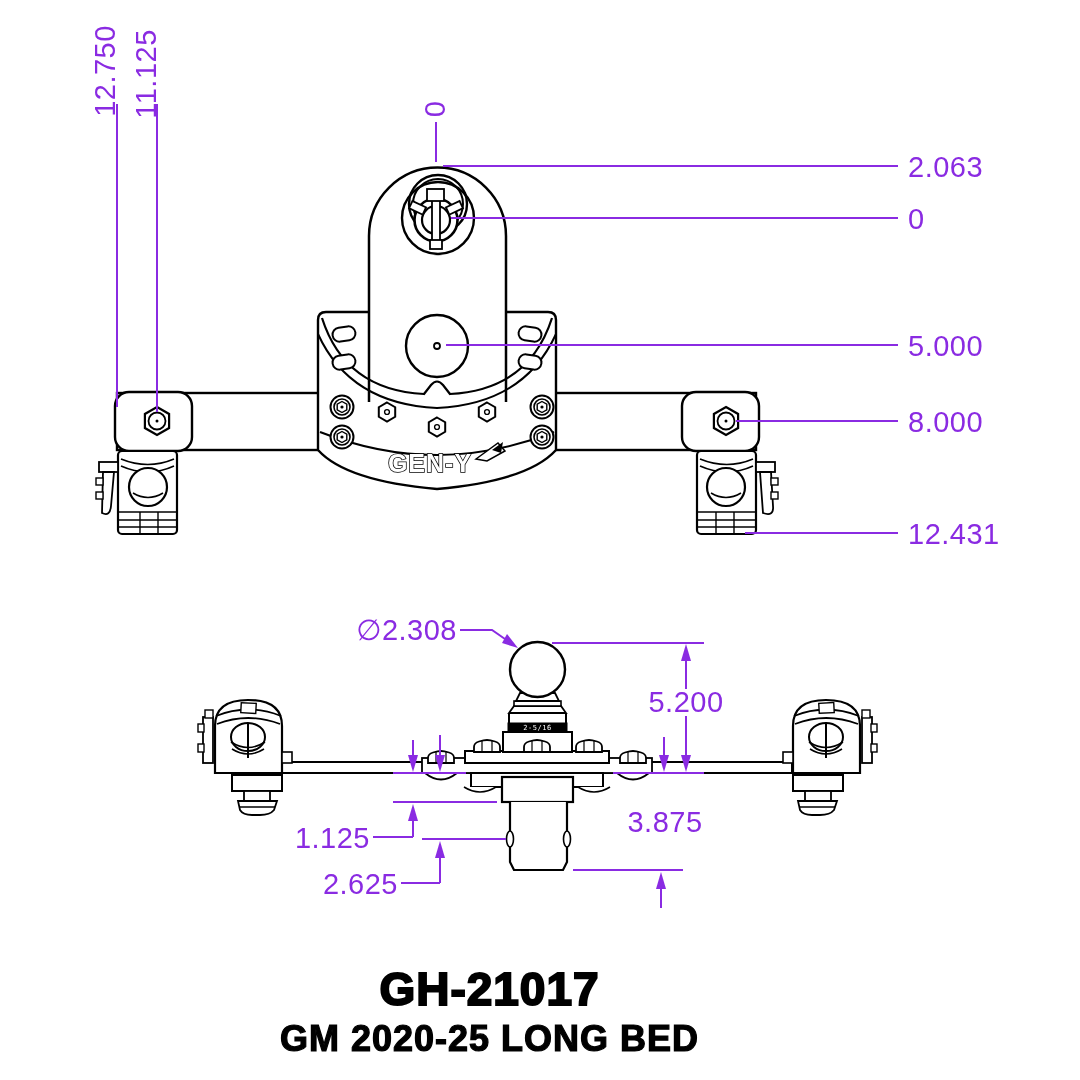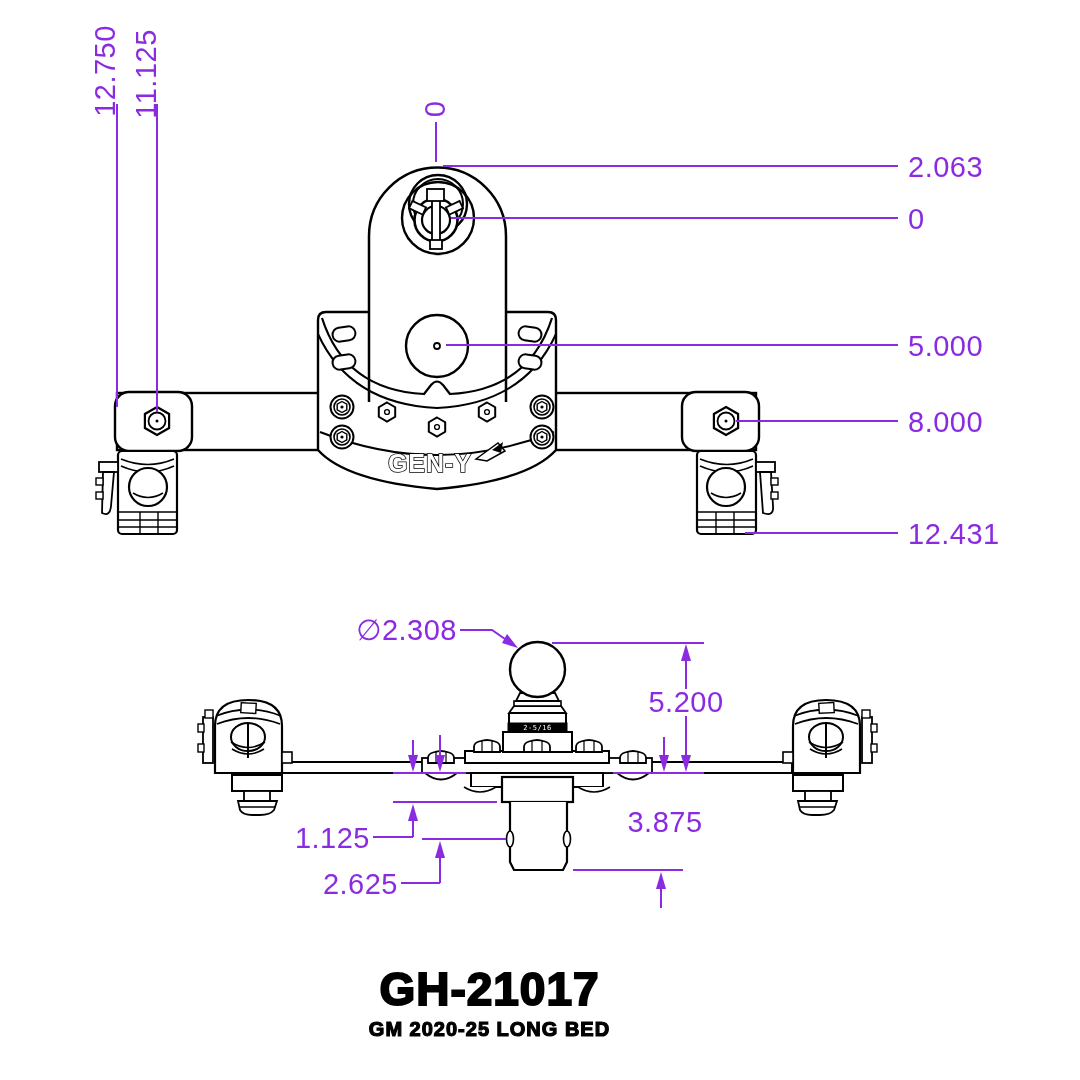--- a/index.html
+++ b/index.html
@@ -6,21 +6,21 @@
   #stage{position:relative;width:1080px;height:1080px;background:#fff;overflow:hidden;
          font-family:"Liberation Sans",sans-serif;}
   svg{position:absolute;left:0;top:0;}
   .dimtext{fill:#8A2BE2;font-family:"Liberation Sans",sans-serif;font-size:29px;letter-spacing:0.5px;}
   .blk{stroke:#000;fill:#fff;}
   .blk-n{stroke:#000;fill:none;}
   .pur{stroke:#8A2BE2;fill:none;stroke-width:2;}
   .purf{fill:#8A2BE2;stroke:none;}
   #title-block{position:absolute;left:0;top:962px;width:979px;text-align:center;color:#000;}
   #title-model{font-size:46px;font-weight:bold;letter-spacing:1px;-webkit-text-stroke:2px #000;}
-  #title-sub{font-size:20px;font-weight:bold;letter-spacing:1px;-webkit-text-stroke:1.2px #000;margin-top:2px;}
+  #title-sub{font-size:36px;font-weight:bold;letter-spacing:1px;-webkit-text-stroke:1.2px #000;margin-top:2px;}
   .logo-text{fill:#fff;stroke:#000;stroke-width:1.5;paint-order:stroke;
              font-family:"Liberation Sans",sans-serif;font-weight:bold;font-size:25px;letter-spacing:1px;}
   .band-text{fill:#fff;font-family:"DejaVu Sans Mono",monospace;font-size:7px;letter-spacing:0.5px;}
 </style>
 </head>
 <body>
 
 <div id="stage">
 <svg width="1080" height="1080" viewBox="0 0 1080 1080">
 

